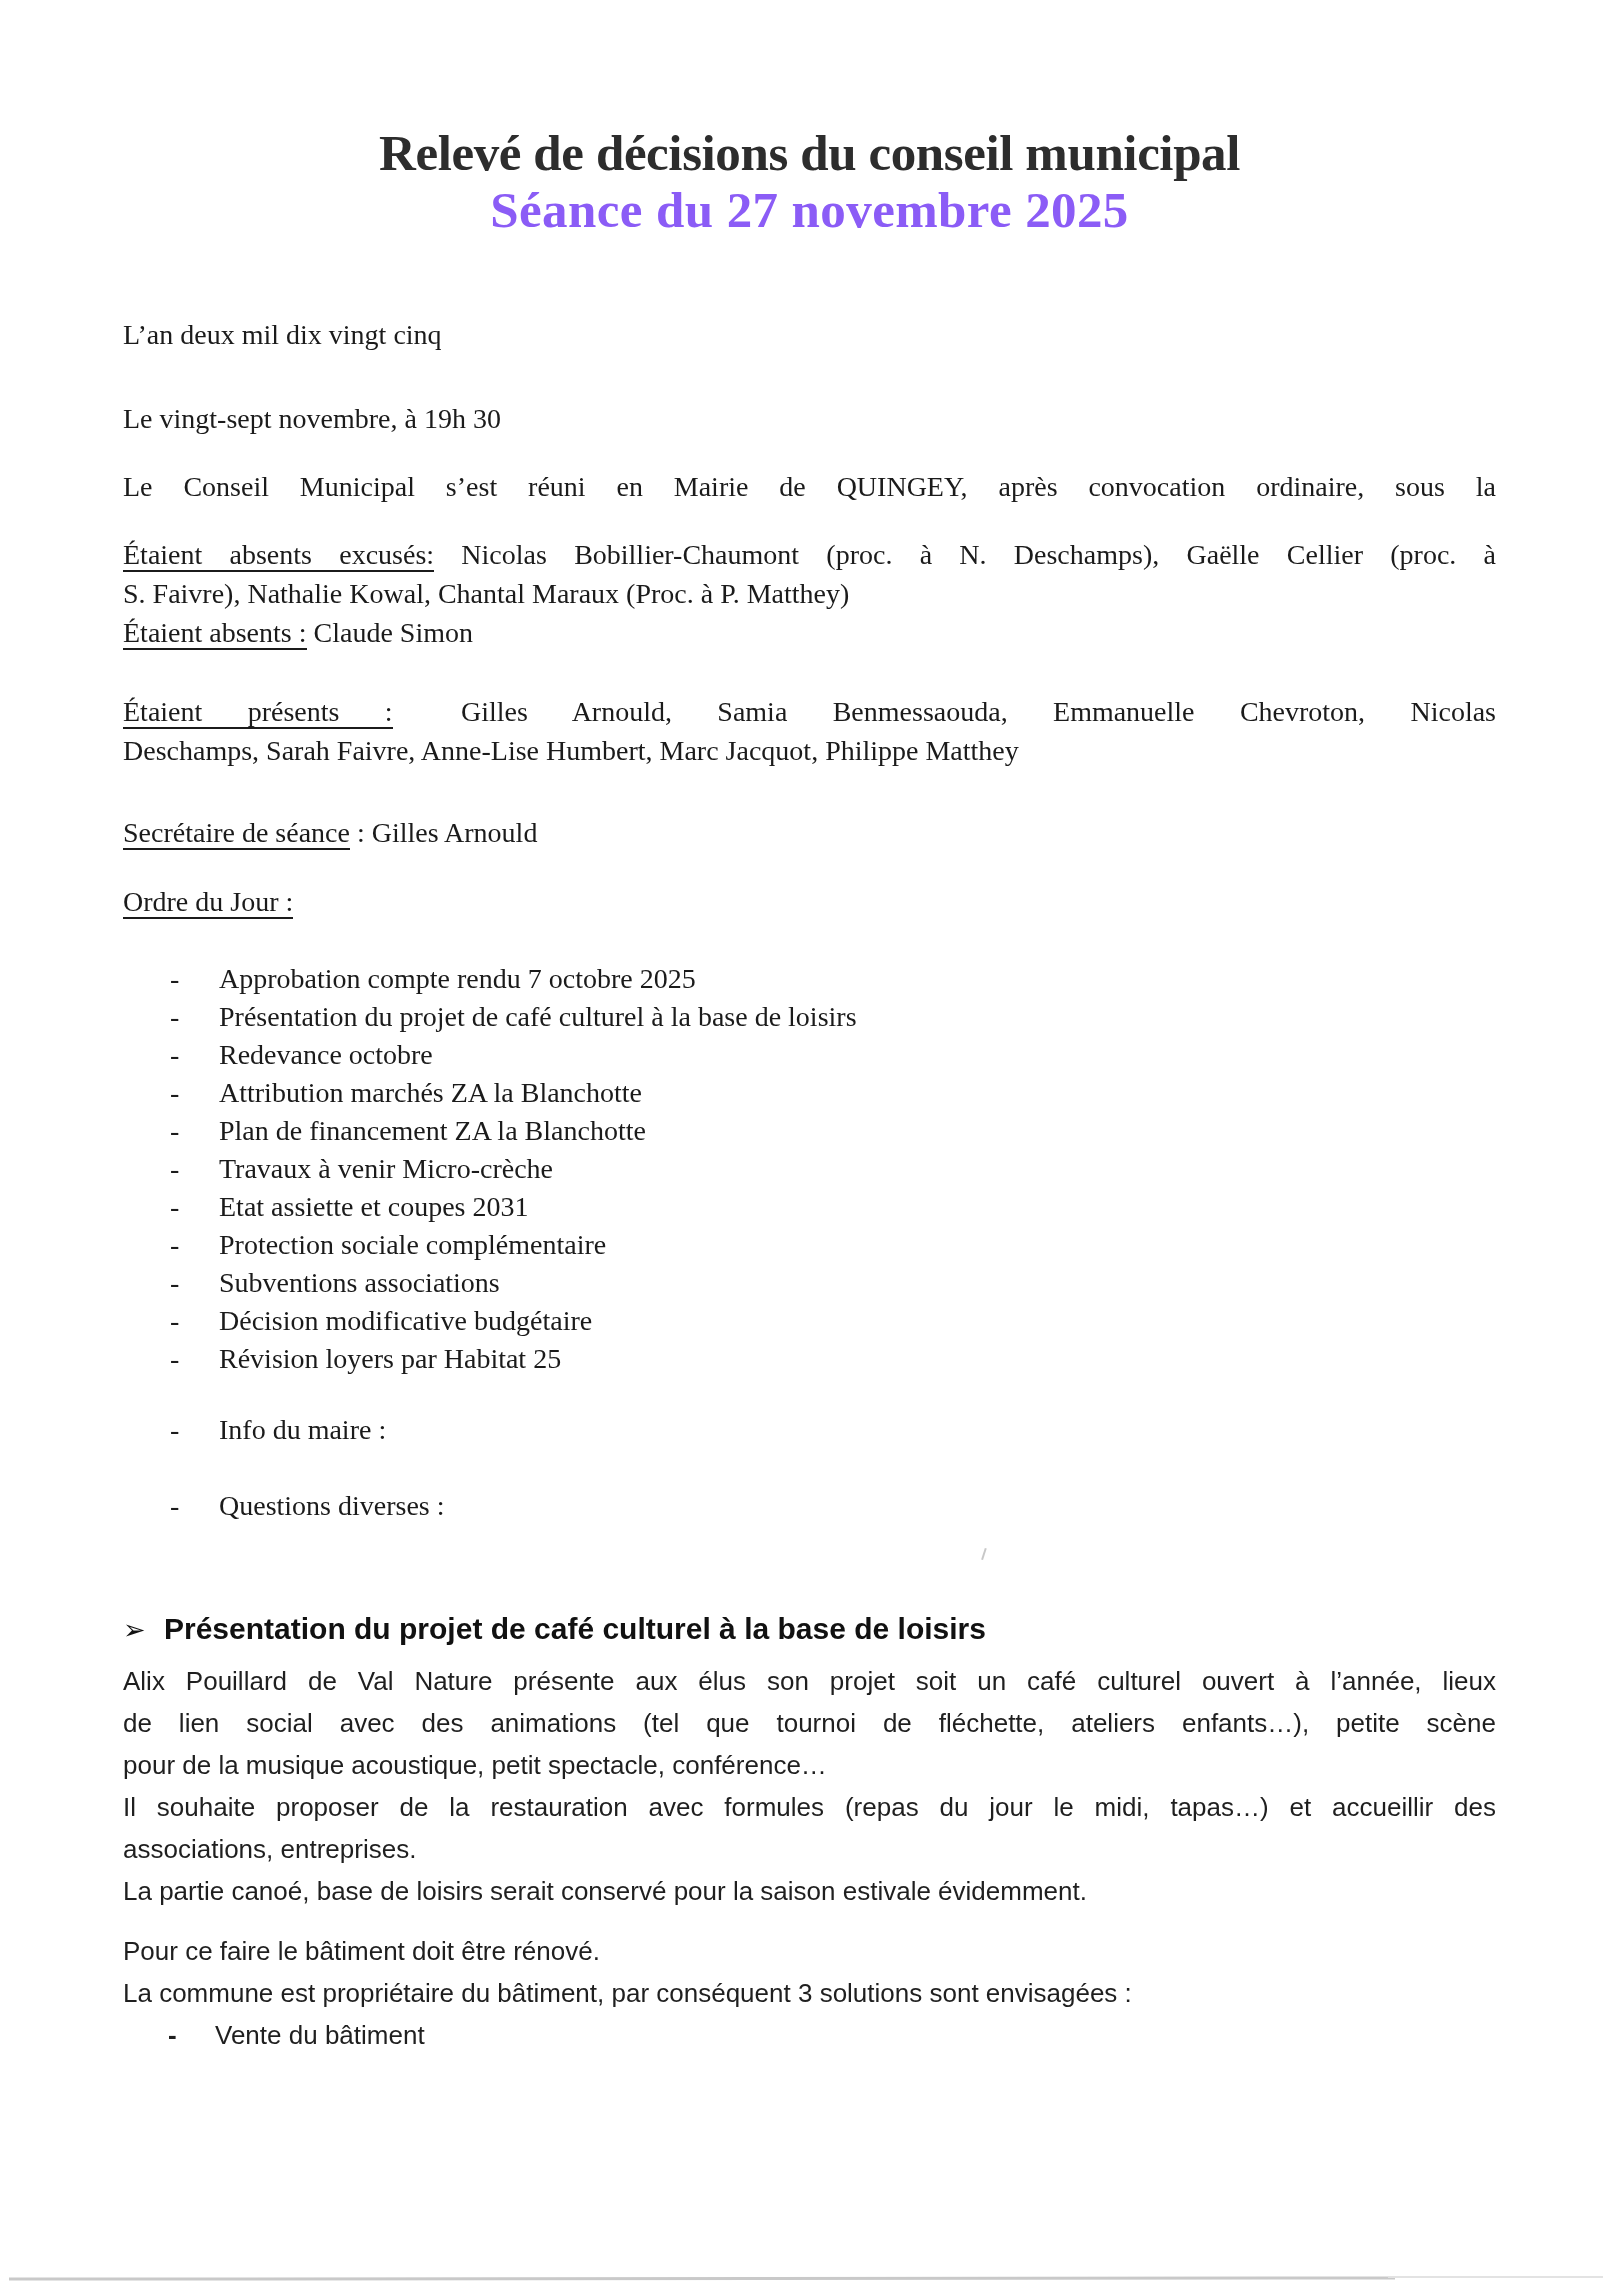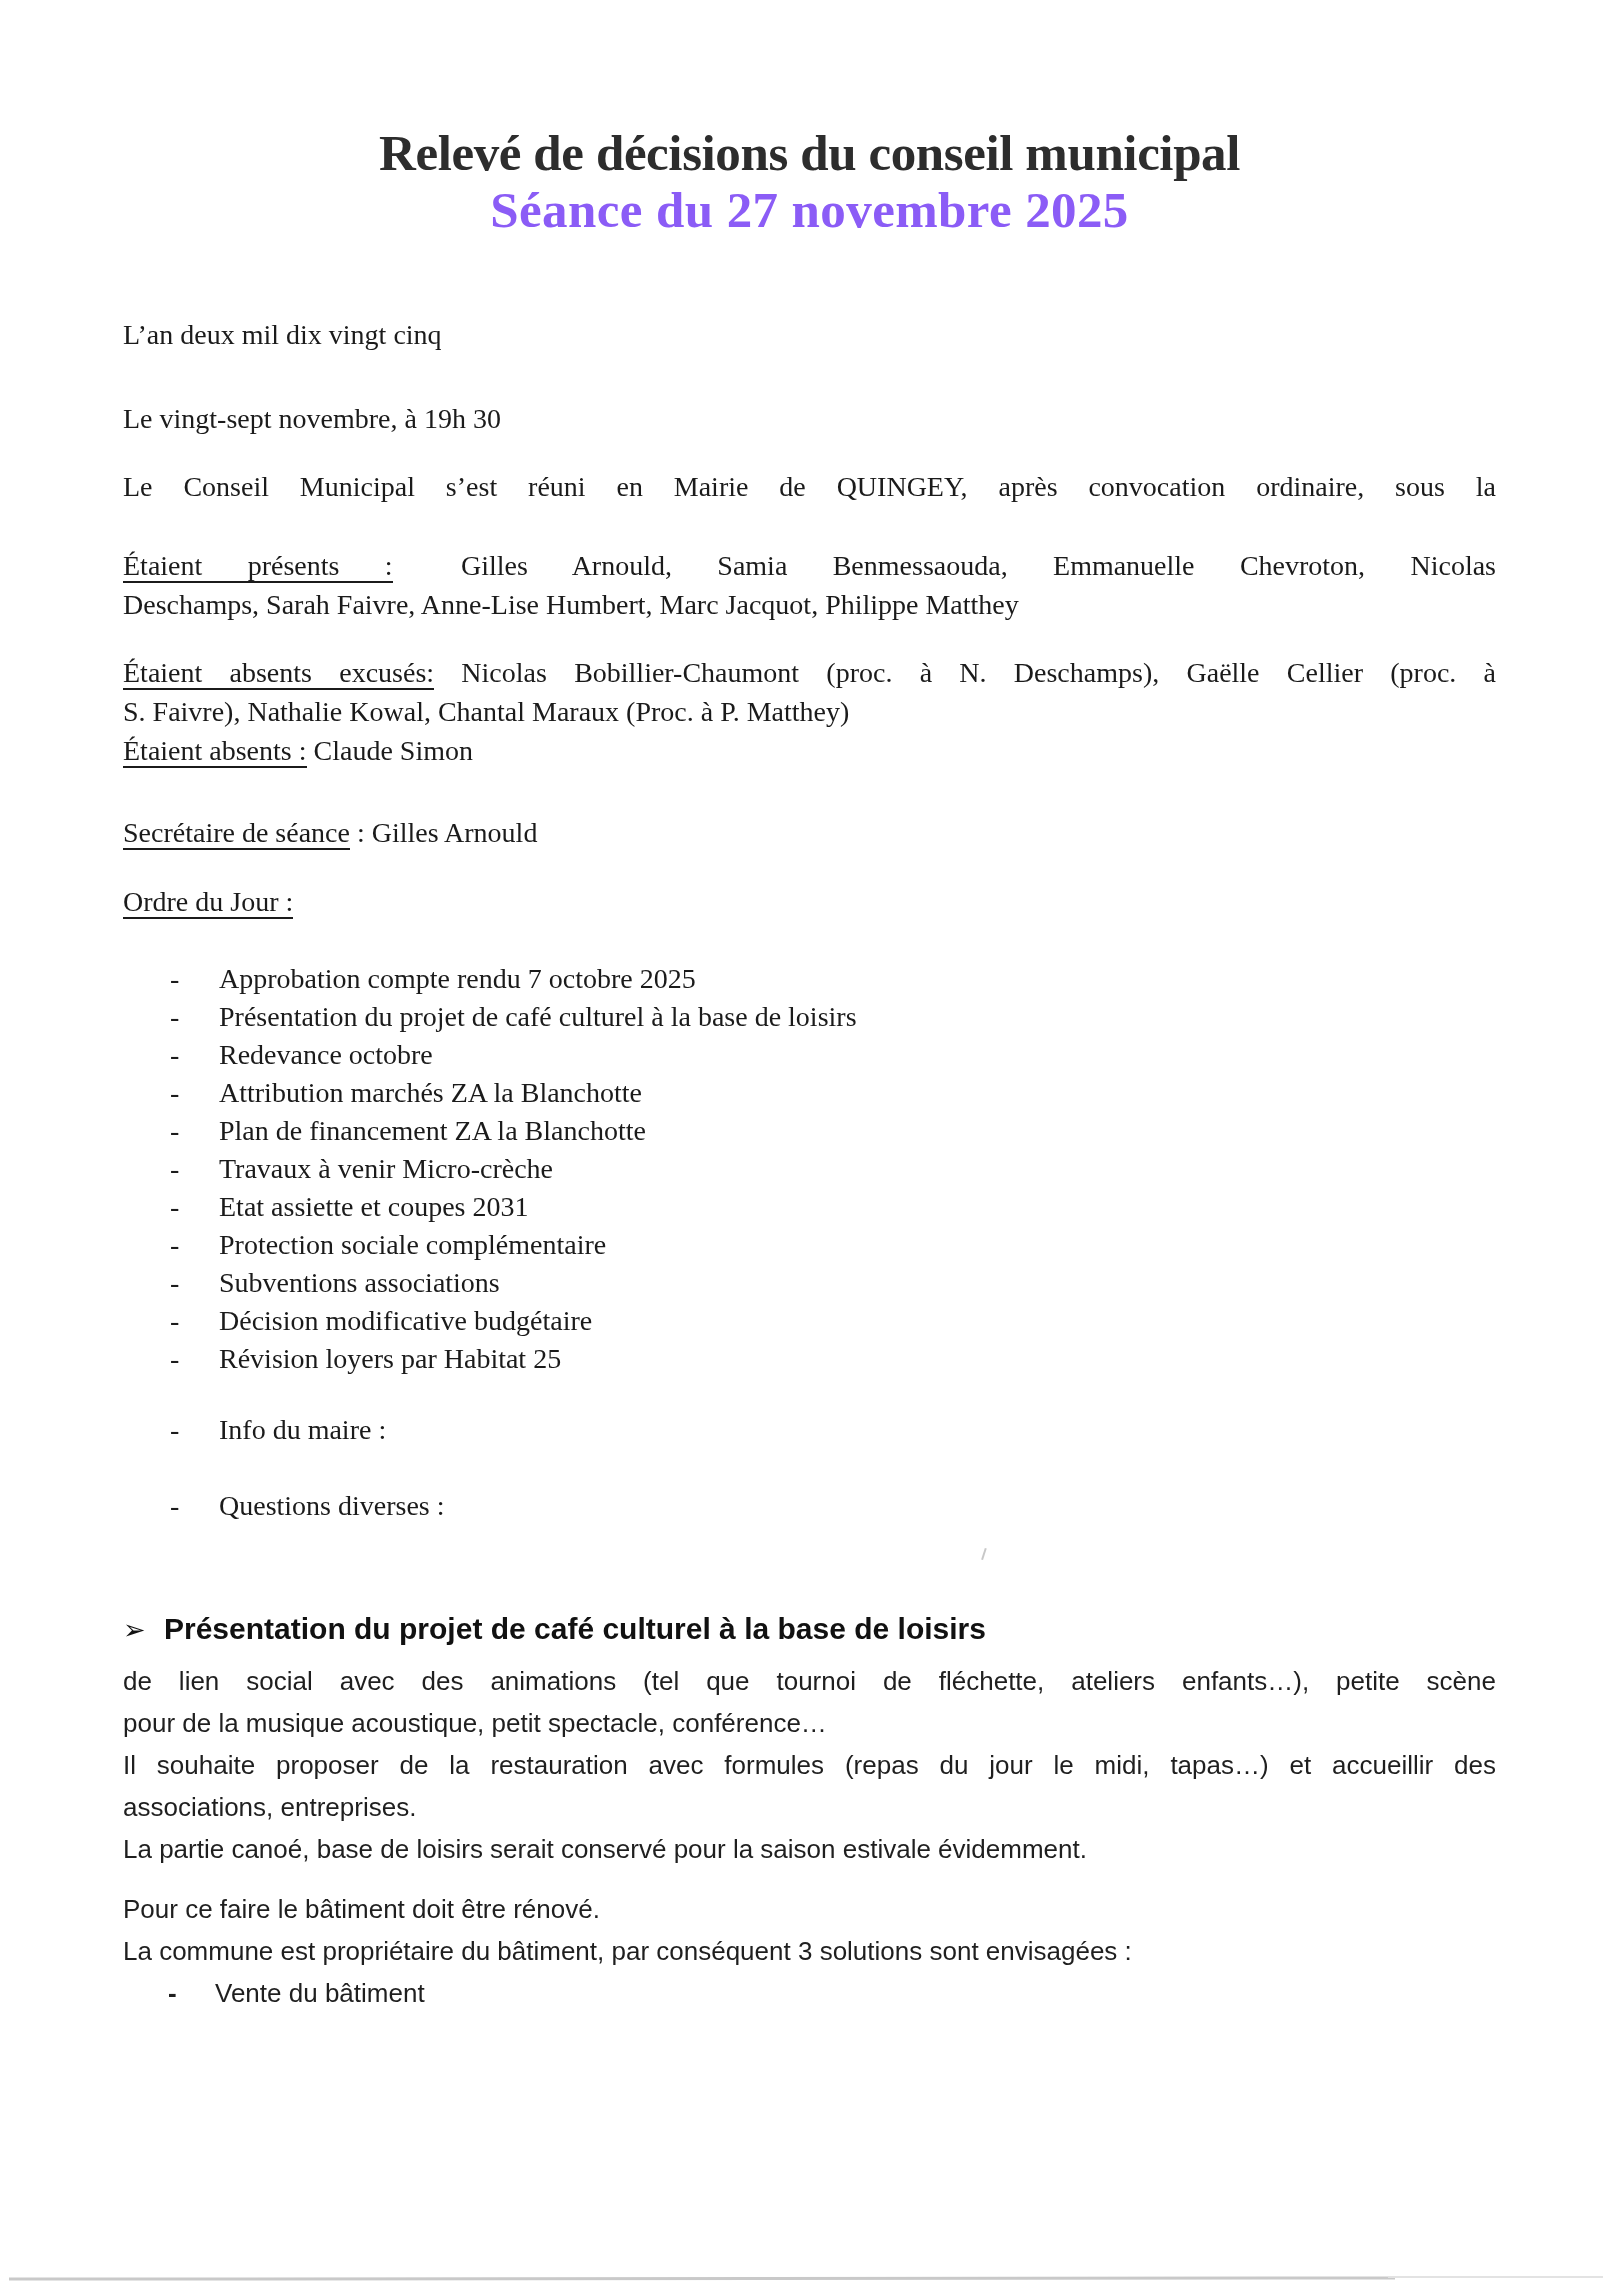--- a/index.html
+++ b/index.html
@@ -92,31 +92,31 @@
 
     <div class="serif line-year">L’an deux mil dix vingt cinq</div>
     <div class="serif line-date">Le vingt-sept novembre, à 19h 30</div>
 
     <div class="serif convocation forced-par">
 
         <div class="jline conv-line">Le Conseil Municipal s’est réuni en Mairie de QUINGEY, après convocation ordinaire, sous la</div>
 
       </div>
 
-    <div class="serif present">
-      <div class="jline"><span class="ul">Étaient présents :</span><span> Gilles Arnould, Samia Benmessaouda, Emmanuelle Chevroton, Nicolas</span></div>
-      <div class="jline last">Deschamps, Sarah Faivre, Anne-Lise Humbert, Marc Jacquot, Philippe Matthey</div>
-    </div>
-
     <div class="serif excused">
       <div class="jline"><span class="ul">Étaient absents excusés:</span><span> Nicolas Bobillier-Chaumont (proc. à N. Deschamps), Gaëlle Cellier (proc. à</span></div>
       <div class="jline last">S. Faivre), Nathalie Kowal, Chantal Maraux (Proc. à P. Matthey)</div>
       <div><span class="ul">Étaient absents :</span><span> Claude Simon</span></div>
     </div>
 
+    <div class="serif present">
+      <div class="jline"><span class="ul">Étaient présents :</span><span> Gilles Arnould, Samia Benmessaouda, Emmanuelle Chevroton, Nicolas</span></div>
+      <div class="jline last">Deschamps, Sarah Faivre, Anne-Lise Humbert, Marc Jacquot, Philippe Matthey</div>
+    </div>
+
     <div class="serif secretary"><span class="ul">Secrétaire de séance</span><span> : Gilles Arnould</span></div>
 
     <div class="serif ordre"><span class="ul">Ordre du Jour :</span></div>
 
     <div class="agenda-list serif">
 
         <div class="agenda-item">
           <span class="marker">-</span>
           <span class="item-text">Approbation compte rendu 7 octobre 2025</span>
         </div>
@@ -181,20 +181,21 @@
       <span class="item-text">Questions diverses :</span>
     </div>
 
     <div class="section-heading">
       <span class="arrow">➢</span>
       <span>Présentation du projet de café culturel à la base de loisirs</span>
     </div>
 
     <div class="sans sans-par p1 forced-par">
 
+        <div class="jline">Alix Pouillard de Val Nature présente aux élus son projet soit un café culturel ouvert à l’année, lieux</div>
 
         <div class="jline">de lien social avec des animations (tel que tournoi de fléchette, ateliers enfants…), petite scène</div>
 
         <div class="jline last">pour de la musique acoustique, petit spectacle, conférence…</div>
       </div>
 
     <div class="sans sans-par forced-par">
 
         <div class="jline">Il souhaite proposer de la restauration avec formules (repas du jour le midi, tapas…) et accueillir des</div>
 

